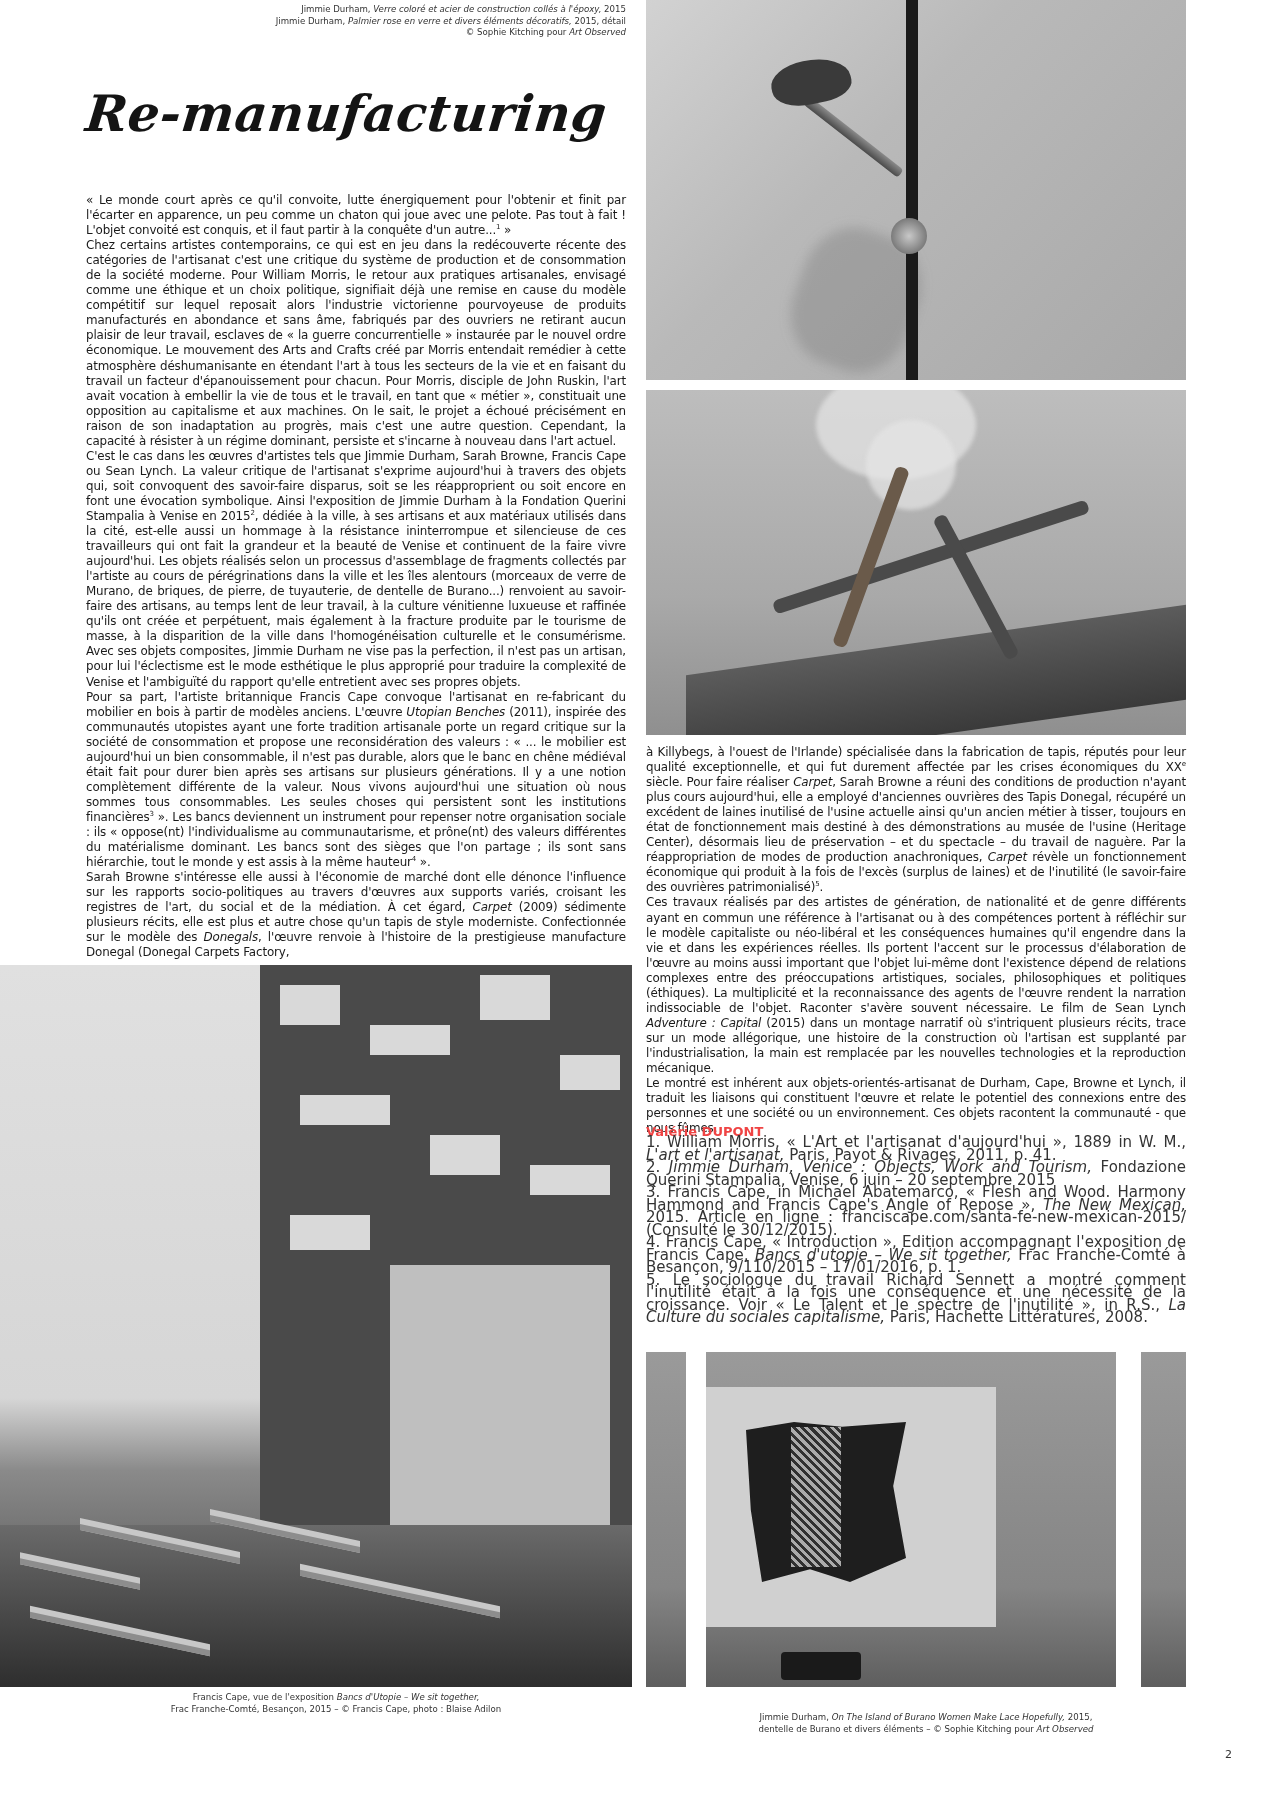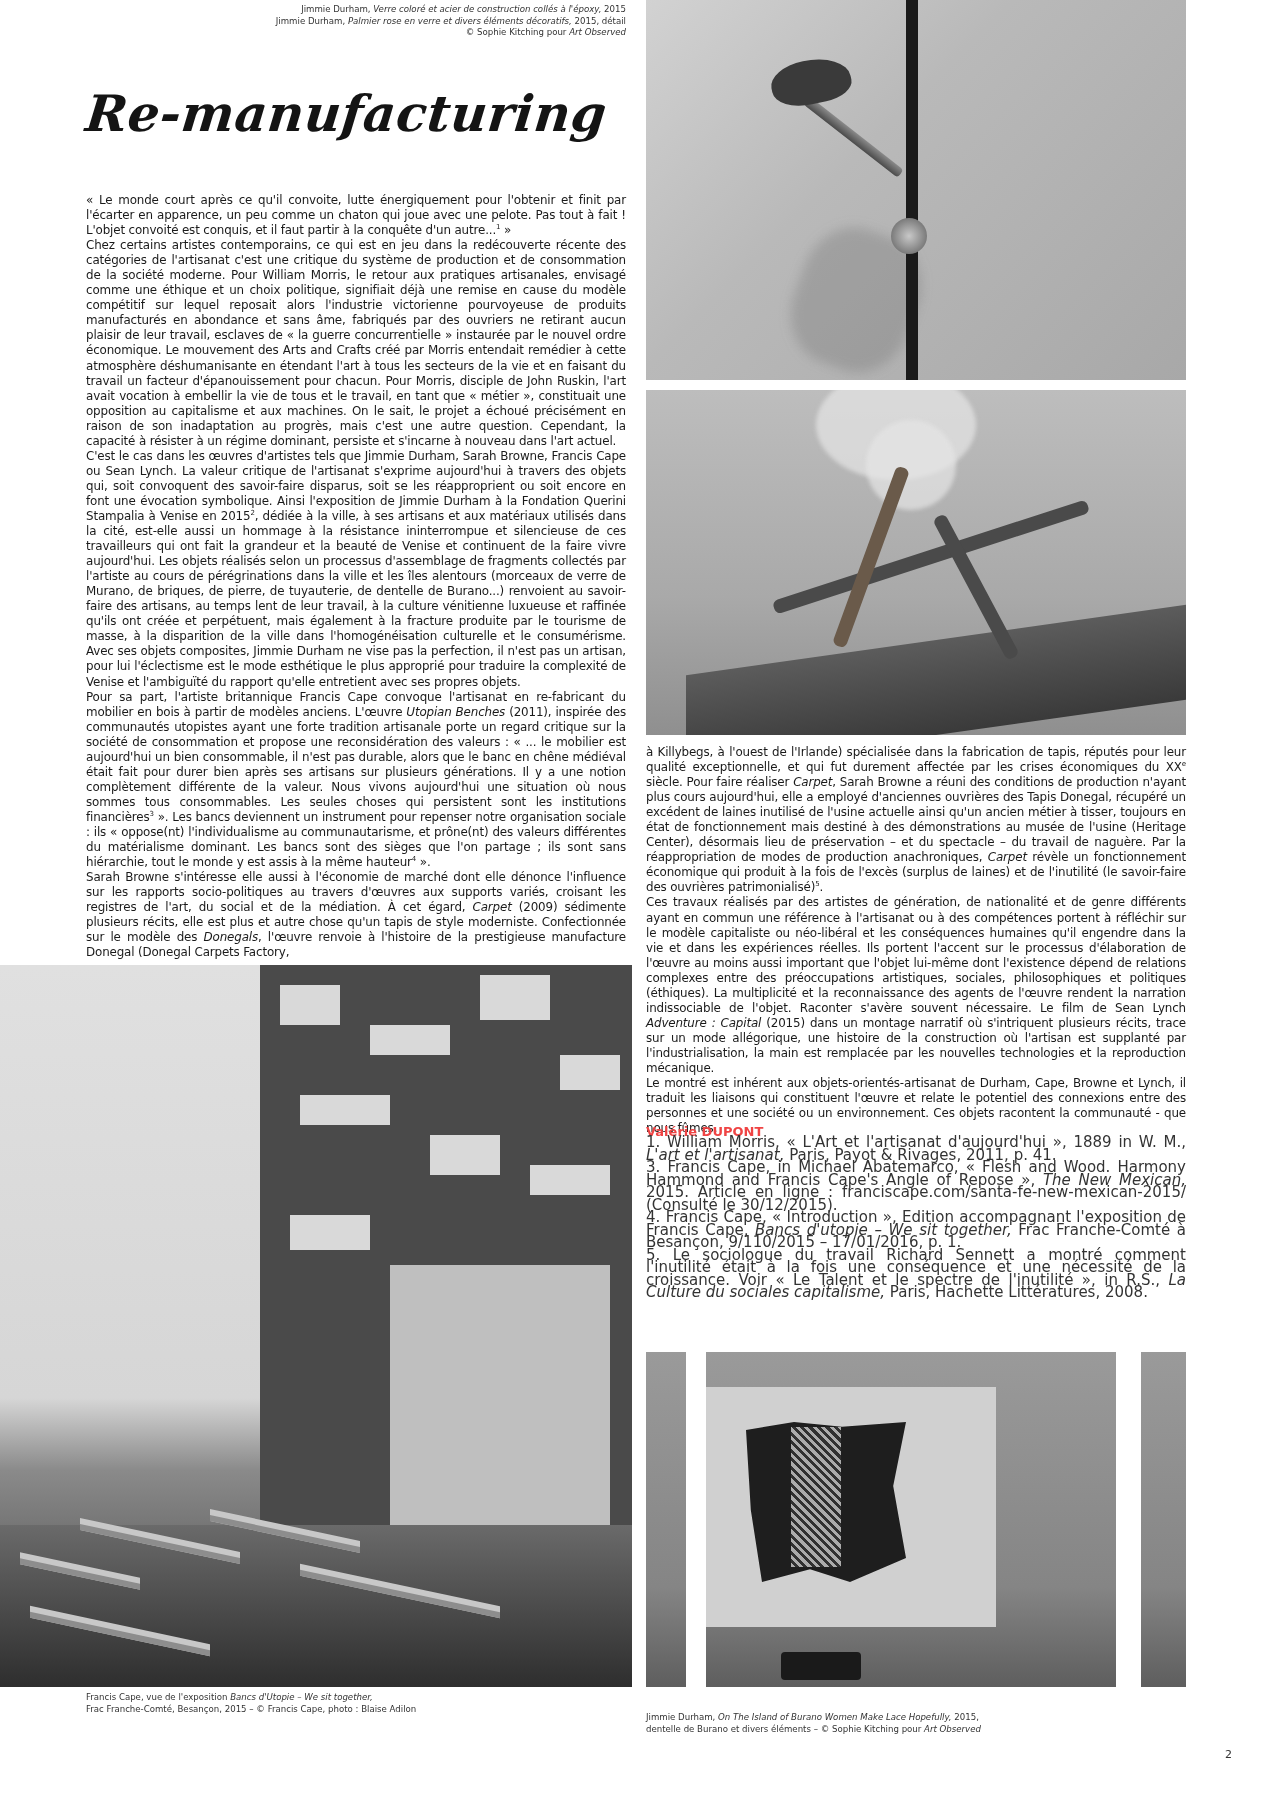--- a/index.html
+++ b/index.html
@@ -1,19 +1,19 @@
 <!DOCTYPE html>
 <html><head>
 <meta charset="utf-8">
 <style>
   * { box-sizing: border-box; margin: 0; padding: 0; }
   html, body { width: 1273px; height: 1800px; background: #ffffff; overflow: hidden; }
   body { position: relative; font-family: "DejaVu Sans", sans-serif; color: #1c1c1c; }
 
-  .caption { position: absolute; font-size: 8.6px; line-height: 11.5px; color: #333; }
+  .caption { position: absolute; font-size: 8.6px; line-height: 11.5px; color: #333; text-align: center; }
   .caption i { font-style: italic; }
 
   #caption-top { left: 250px; top: 4px; width: 376px; text-align: right; }
 
   #title {
     position: absolute; left: 86px; top: 84px;
     font-family: "DejaVu Serif", serif; font-weight: bold; font-style: italic;
     font-size: 50px; letter-spacing: 0.5px; color: #141414; transform: skewX(-6deg);
   }
 
@@ -104,20 +104,21 @@
 <div id="col-right" class="body-text">
   <p><span>à Killybegs, à l'ouest de l'Irlande) spécialisée dans la fabrication de tapis, réputés pour leur qualité exceptionnelle, et qui fut durement affectée par les crises économiques du XX</span><sup>e</sup><span> siècle. Pour faire réaliser </span><i>Carpet</i><span>, Sarah Browne a réuni des conditions de production n'ayant plus cours aujourd'hui, elle a employé d'anciennes ouvrières des Tapis Donegal, récupéré un excédent de laines inutilisé de l'usine actuelle ainsi qu'un ancien métier à tisser, toujours en état de fonctionnement mais destiné à des démonstrations au musée de l'usine (Heritage Center), désormais lieu de préservation – et du spectacle – du travail de naguère. Par la réappropriation de modes de production anachroniques, </span><i>Carpet</i><span> révèle un fonctionnement économique qui produit à la fois de l'excès (surplus de laines) et de l'inutilité (le savoir-faire des ouvrières patrimonialisé)</span><sup>5</sup><span>.</span></p>
   <p><span>Ces travaux réalisés par des artistes de génération, de nationalité et de genre différents ayant en commun une référence à l'artisanat ou à des compétences portent à réfléchir sur le modèle capitaliste ou néo-libéral et les conséquences humaines qu'il engendre dans la vie et dans les expériences réelles. Ils portent l'accent sur le processus d'élaboration de l'œuvre au moins aussi important que l'objet lui-même dont l'existence dépend de relations complexes entre des préoccupations artistiques, sociales, philosophiques et politiques (éthiques). La multiplicité et la reconnaissance des agents de l'œuvre rendent la narration indissociable de l'objet. Raconter s'avère souvent nécessaire. Le film de Sean Lynch </span><i>Adventure : Capital</i><span> (2015) dans un montage narratif où s'intriquent plusieurs récits, trace sur un mode allégorique, une histoire de la construction où l'artisan est supplanté par l'industrialisation, la main est remplacée par les nouvelles technologies et la reproduction mécanique.</span></p>
   <p>Le montré est inhérent aux objets-orientés-artisanat de Durham, Cape, Browne et Lynch, il traduit les liaisons qui constituent l'œuvre et relate le potentiel des connexions entre des personnes et une société ou un environnement. Ces objets racontent la communauté - que nous fûmes.</p>
 </div>
 
 <div id="author">Valérie DUPONT</div>
 
 <div id="notes">
   <p><span>1. William Morris, « L'Art et l'artisanat d'aujourd'hui », 1889 in W. M., </span><i>L'art et l'artisanat,</i><span> Paris, Payot &amp; Rivages, 2011, p. 41.</span></p>
+  <p><span>2. </span><i>Jimmie Durham, Venice : Objects, Work and Tourism,</i><span> Fondazione Querini Stampalia, Venise, 6 juin – 20 septembre 2015</span></p>
   <p><span>3. Francis Cape, in Michael Abatemarco, « Flesh and Wood. Harmony Hammond and Francis Cape's Angle of Repose », </span><i>The New Mexican,</i><span> 2015. Article en ligne : franciscape.com/santa-fe-new-mexican-2015/ (Consulté le 30/12/2015).</span></p>
   <p><span>4. Francis Cape, « Introduction », Edition accompagnant l'exposition de Francis Cape, </span><i>Bancs d'utopie – We sit together,</i><span> Frac Franche-Comté à Besançon, 9/110/2015 – 17/01/2016, p. 1.</span></p>
   <p><span>5. Le sociologue du travail Richard Sennett a montré comment l'inutilité était à la fois une conséquence et une nécessité de la croissance. Voir « Le Talent et le spectre de l'inutilité », in R.S., </span><i>La Culture du sociales capitalisme,</i><span> Paris, Hachette Littératures, 2008.</span></p>
 </div>
 
 <div id="photo-benches" class="photo" title="Photo: exhibition hall with wooden benches">
   <div class="facade">
     <div class="win" style="left:20px;top:20px;width:60px;height:40px;"></div>
     <div class="win" style="left:110px;top:60px;width:80px;height:30px;"></div>
     <div class="win" style="left:220px;top:10px;width:70px;height:45px;"></div>

